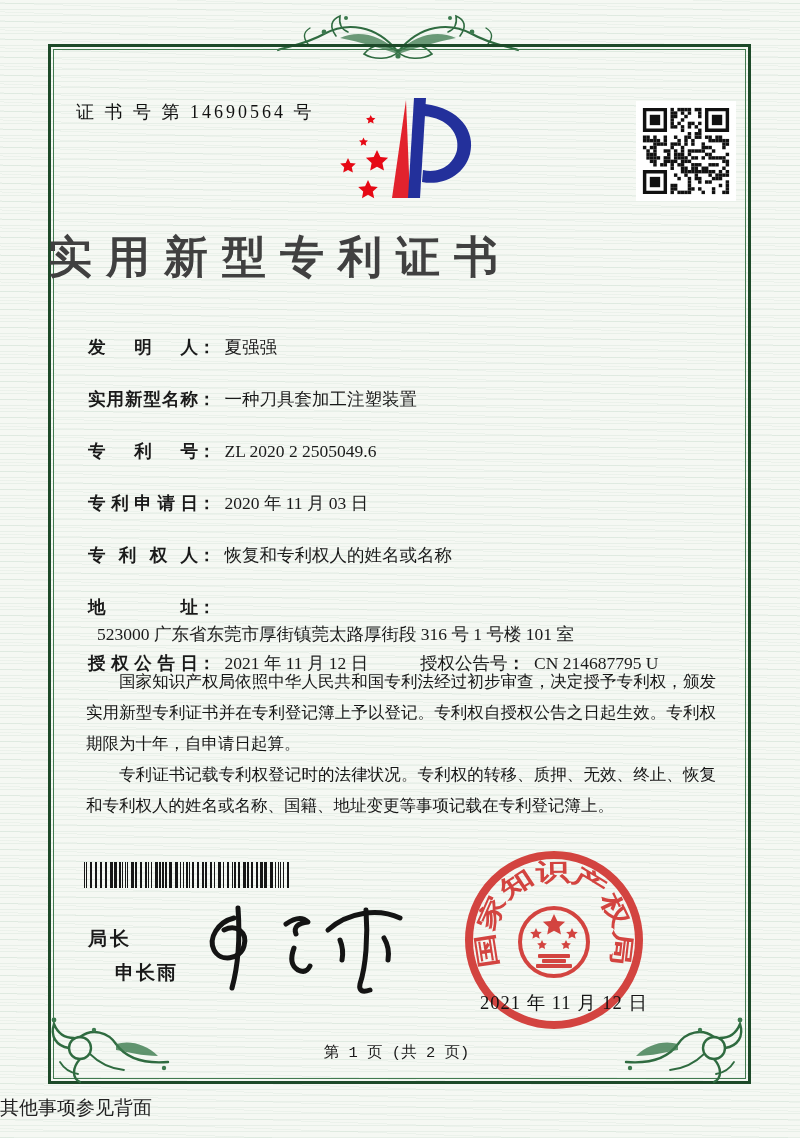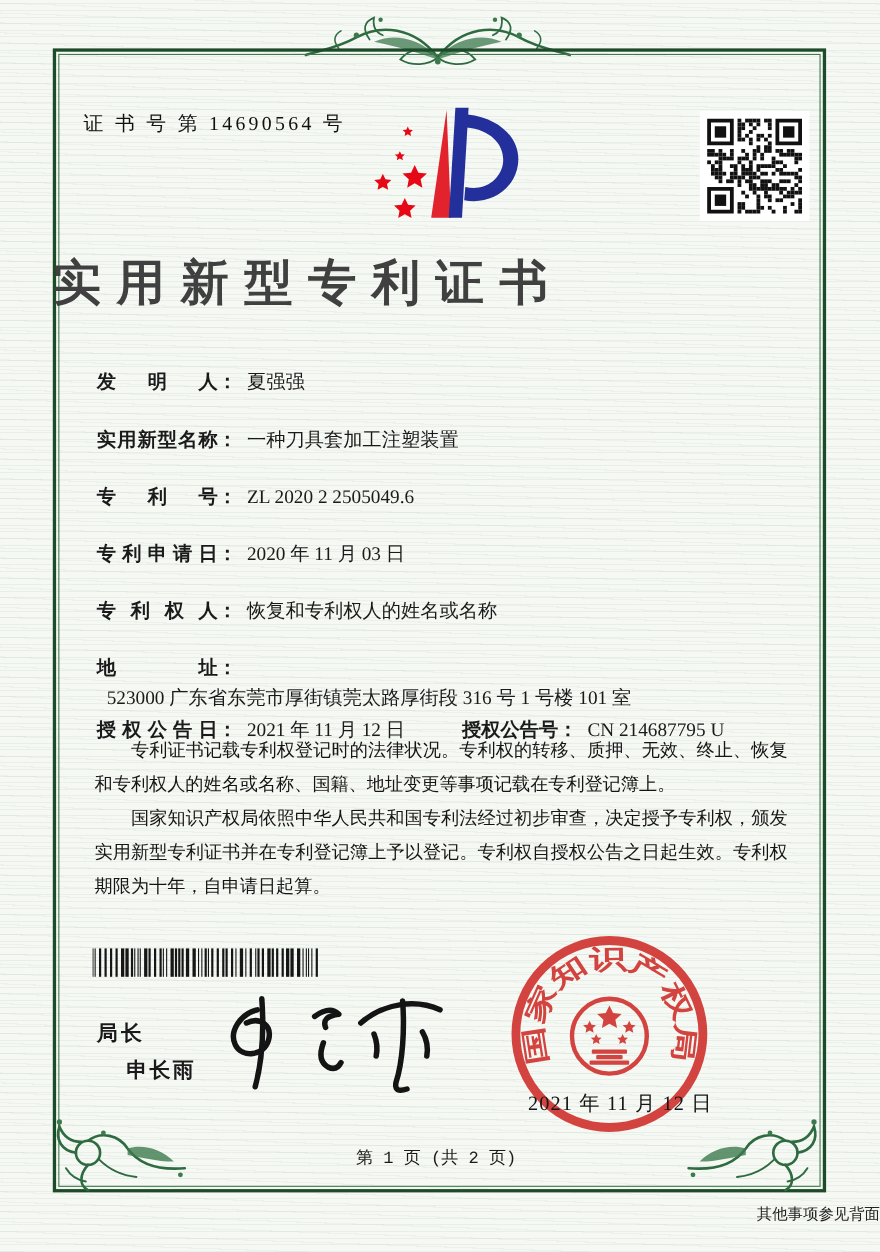--- a/index.html
+++ b/index.html
@@ -34,21 +34,21 @@
   
   .body-text{left:86px;top:666px;width:630px;font-size:16.5px;line-height:31px;
     text-align:justify;color:#151515;}
   .body-text p{margin:0;text-indent:2em;}
   .signer-title{left:88px;top:926px;font-family:"Liberation Sans","DejaVu Sans",sans-serif;
     font-size:19px;font-weight:600;letter-spacing:3px;}
   .signer-name{left:88px;top:960px;font-family:"Liberation Sans","DejaVu Sans",sans-serif;
     font-size:19px;font-weight:600;letter-spacing:2px;margin-left:27px;}
   .seal-date{left:480px;top:990px;font-size:18.5px;letter-spacing:1px;color:#141414;}
   .page-footer{left:48px;top:1042px;width:697px;text-align:center;font-size:15.5px;font-family:Liberation Mono, monospace;}
-  .back-note{left:0;top:1095px;width:800px;text-align:right;font-size:14px;color:#222;}
+  .back-note{left:0;top:1095px;width:800px;text-align:left;font-size:19px;color:#222;}
   .orn{color:#2f6b40;}
 </style>
 </head>
 <body>
 
 <svg class="abs orn" style="left:276px;top:4px;" width="244" height="60" viewBox="0 0 244 60">
   <g fill="none" stroke="#2f6b40" stroke-width="2.2" stroke-linecap="round">
     <path d="M122,48 C100,20 70,18 48,30 C30,40 14,42 2,46"></path>
     <path d="M122,48 C144,20 174,18 196,30 C214,40 230,42 242,46"></path>
     <path d="M122,48 C108,38 96,40 88,50 C98,56 114,56 122,48" stroke-width="1.6"></path>
@@ -329,28 +329,28 @@
   </div>
   <div class="row">
     <span class="lab">专利权人</span><span class="colon">：</span><span class="val">恢复和专利权人的姓名或名称</span>
   </div>
   <div class="row addr">
     <span class="lab">地址</span><span class="colon">：</span><span class="val">523000 广东省东莞市厚街镇莞太路厚街段 316 号 1 号楼 101 室</span>
   </div>
   <div class="row">
     <span class="lab">授权公告日</span><span class="colon">：</span><span class="val">2021 年 11 月 12 日</span>
     <span class="pair2">
-      <span class="colon" style="font-weight:700">授权公告号</span><span class="colon">：</span><span class="val">CN 214687795 U</span>
+      <span class="colon" style="font-weight:400">授权公告号</span><span class="colon">：</span><span class="val">CN 214687795 U</span>
     </span>
   </div>
 </div>
 
 <div class="abs body-text">
+  <p>国家知识产权局依照中华人民共和国专利法经过初步审查，决定授予专利权，颁发实用新型专利证书并在专利登记簿上予以登记。专利权自授权公告之日起生效。专利权期限为十年，自申请日起算。</p>
   <p>专利证书记载专利权登记时的法律状况。专利权的转移、质押、无效、终止、恢复和专利权人的姓名或名称、国籍、地址变更等事项记载在专利登记簿上。</p>
-  <p>国家知识产权局依照中华人民共和国专利法经过初步审查，决定授予专利权，颁发实用新型专利证书并在专利登记簿上予以登记。专利权自授权公告之日起生效。专利权期限为十年，自申请日起算。</p>
 </div>
 
 <svg class="abs" style="left:84px;top:862px;" width="208" height="27" viewBox="0 0 208 27">
   <g id="barcode-bars" fill="#161616">
       <rect x="0" y="0" width="1" height="26"></rect>
       <rect x="2" y="0" width="1" height="26"></rect>
       <rect x="6" y="0" width="2" height="26"></rect>
       <rect x="11" y="0" width="2" height="26"></rect>
       <rect x="16" y="0" width="2" height="26"></rect>
       <rect x="21" y="0" width="2" height="26"></rect>

